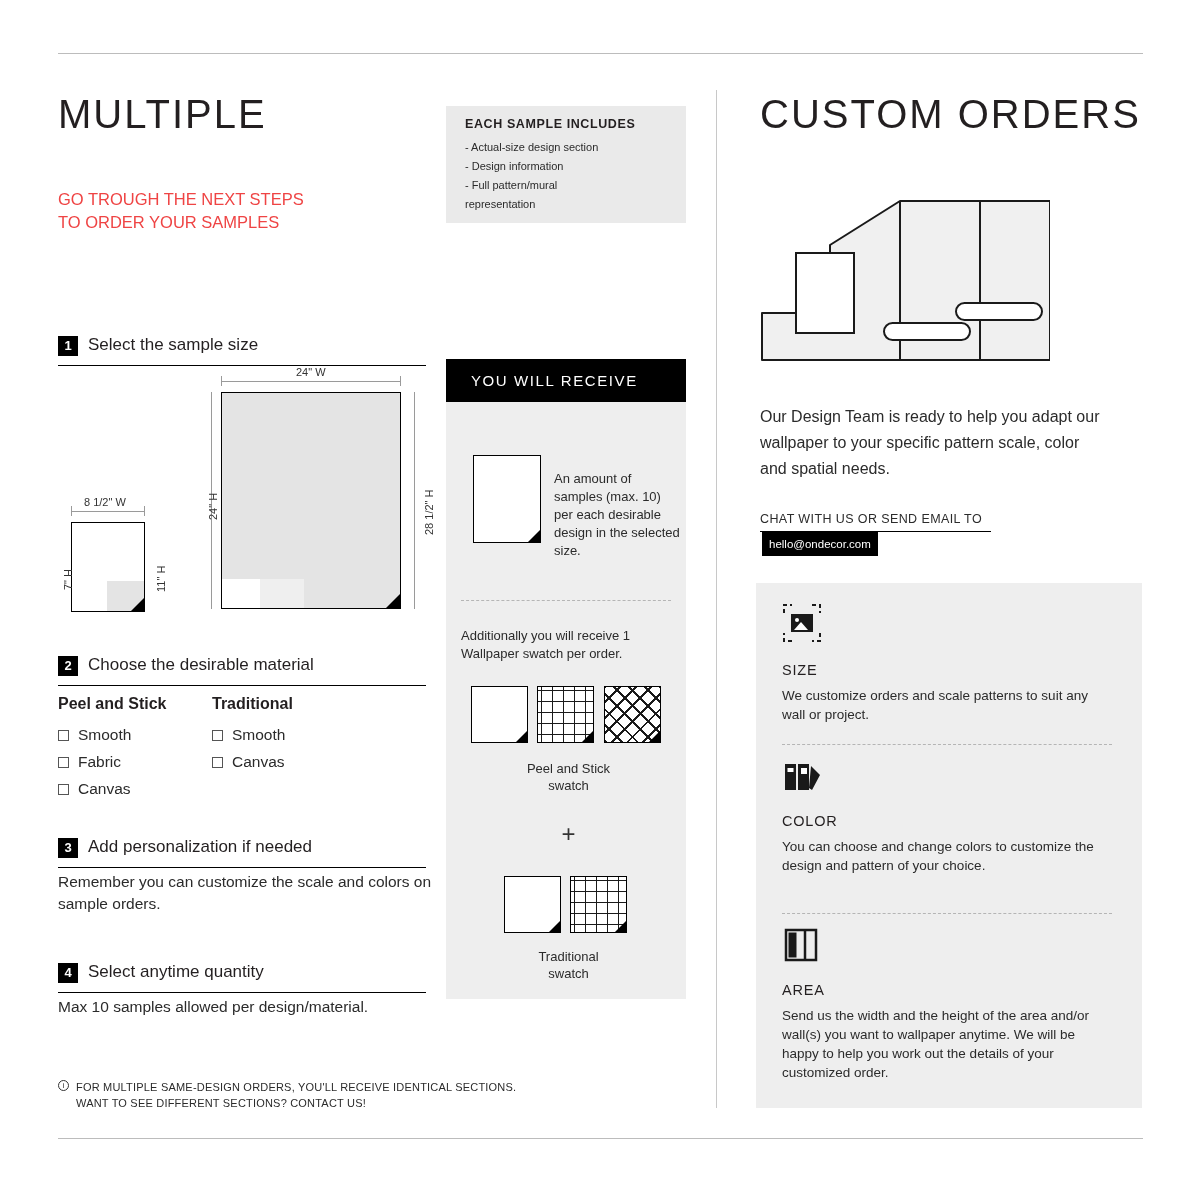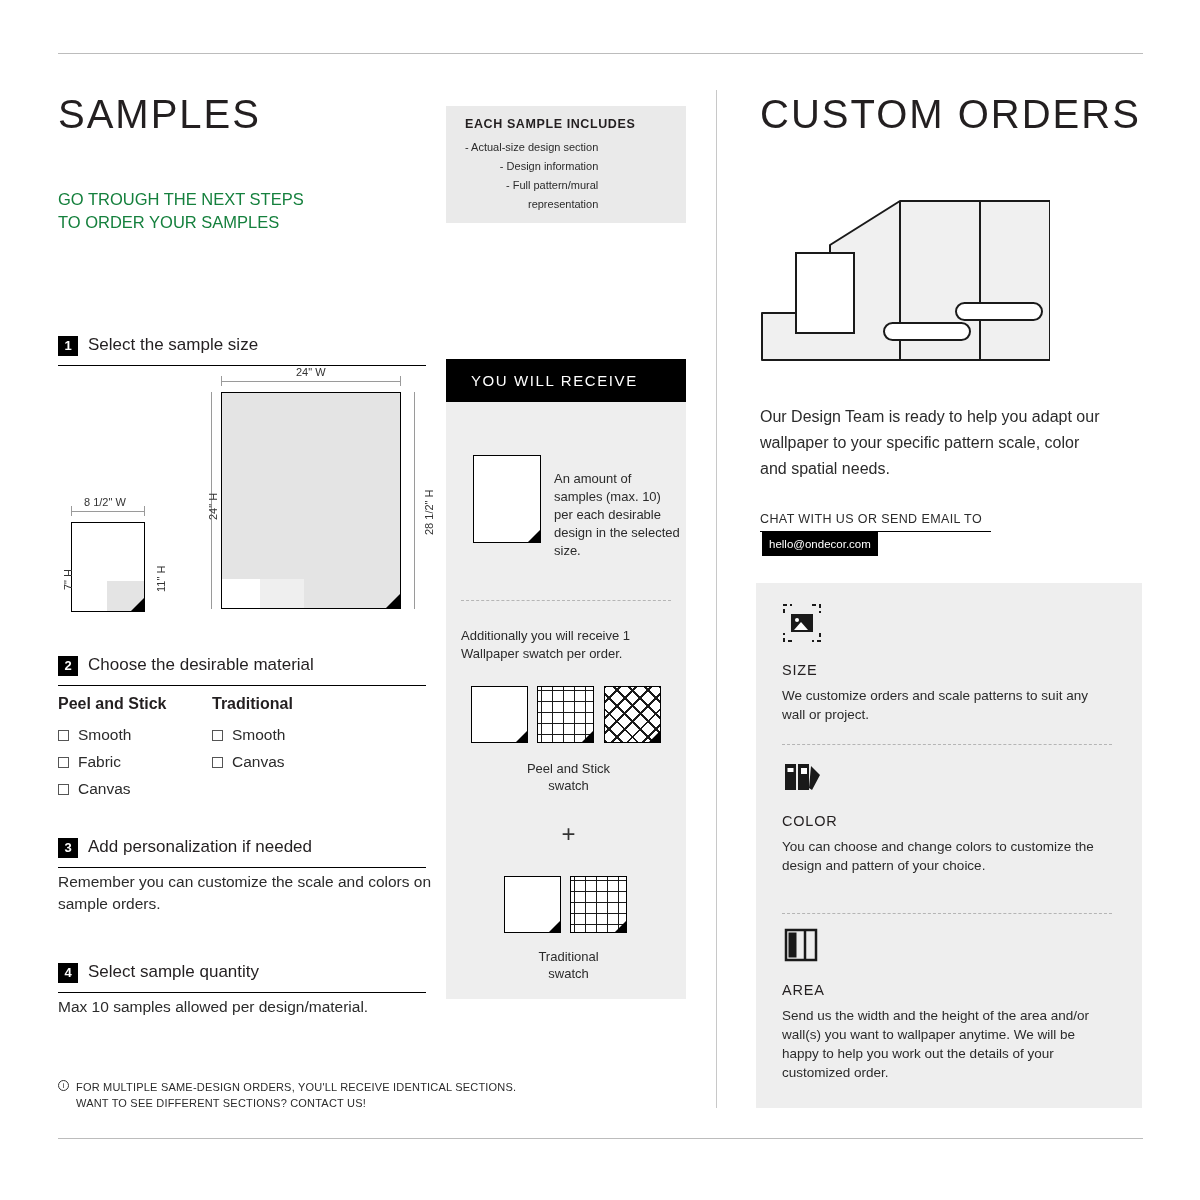--- a/index.html
+++ b/index.html
@@ -31,28 +31,27 @@
   
   .h1 {
     position: absolute;
     font-weight: 400;
     letter-spacing: 1px;
     color: #231f20;
   }
   #samples-title { left: 58px; top: 92px; font-size: 40px; letter-spacing: 2px; }
   #subtitle {
     position: absolute; left: 58px; top: 188px;
-    font-size: 16.5px; line-height: 23px; color: #15803d;
+    font-size: 16.5px; line-height: 23px; color: #ef4444;
   }
 
   
   #sample-includes-box {
     position: absolute; left: 446px; top: 106px; width: 240px; height: 117px;
     background: #eaeaea;
-    text-align: right;
   }
   #sample-includes-box .si-title {
     position: absolute; left: 19px; top: 11px;
     font-size: 12.5px; letter-spacing: .6px; font-weight: 700;
   }
   #sample-includes-box ul {
     position: absolute; left: 19px; top: 32px; margin: 0; padding: 0; list-style: none;
     font-size: 11px; line-height: 19px; color: #2b2b2b;
   }
   #sample-includes-box li { white-space: pre-line; }
@@ -238,21 +237,21 @@
 </style>
 </head>
 <body>
 
 <div class="page">
 
   <div class="rule-top"></div>
   <div class="rule-bottom"></div>
   <div class="v-divider"></div>
 
-  <div class="h1" id="samples-title">SAMPLES</div>
+  <div class="h1" id="samples-title">MULTIPLE</div>
   <div id="subtitle" style="white-space:pre-line">GO TROUGH THE NEXT STEPS
 TO ORDER YOUR SAMPLES</div>
 
   <div id="sample-includes-box">
     <div class="si-title">EACH SAMPLE INCLUDES</div>
     <ul>
       <li>- Actual-size design section</li>
       <li>- Design information</li>
       <li>- Full pattern/mural
   representation</li>
@@ -329,21 +328,21 @@
 
   <div class="step" id="step3">
     <div class="num">3</div>
     <div class="label">Add personalization if needed</div>
     <div class="ul"></div>
   </div>
   <div class="body-text" id="step3-text">Remember you can customize the scale and colors on sample orders.</div>
 
   <div class="step" id="step4">
     <div class="num">4</div>
-    <div class="label">Select sample quantity</div>
+    <div class="label">Select anytime quantity</div>
     <div class="ul"></div>
   </div>
   <div class="body-text" id="step4-text">Max 10 samples allowed per design/material.</div>
 
   <div id="footnote">
     <span class="ficon">i</span>
     <span class="ftext">FOR MULTIPLE SAME-DESIGN ORDERS, YOU'LL RECEIVE IDENTICAL SECTIONS. WANT TO SEE DIFFERENT SECTIONS? CONTACT US!</span>
   </div>
 
   <div id="receive-panel"></div>

